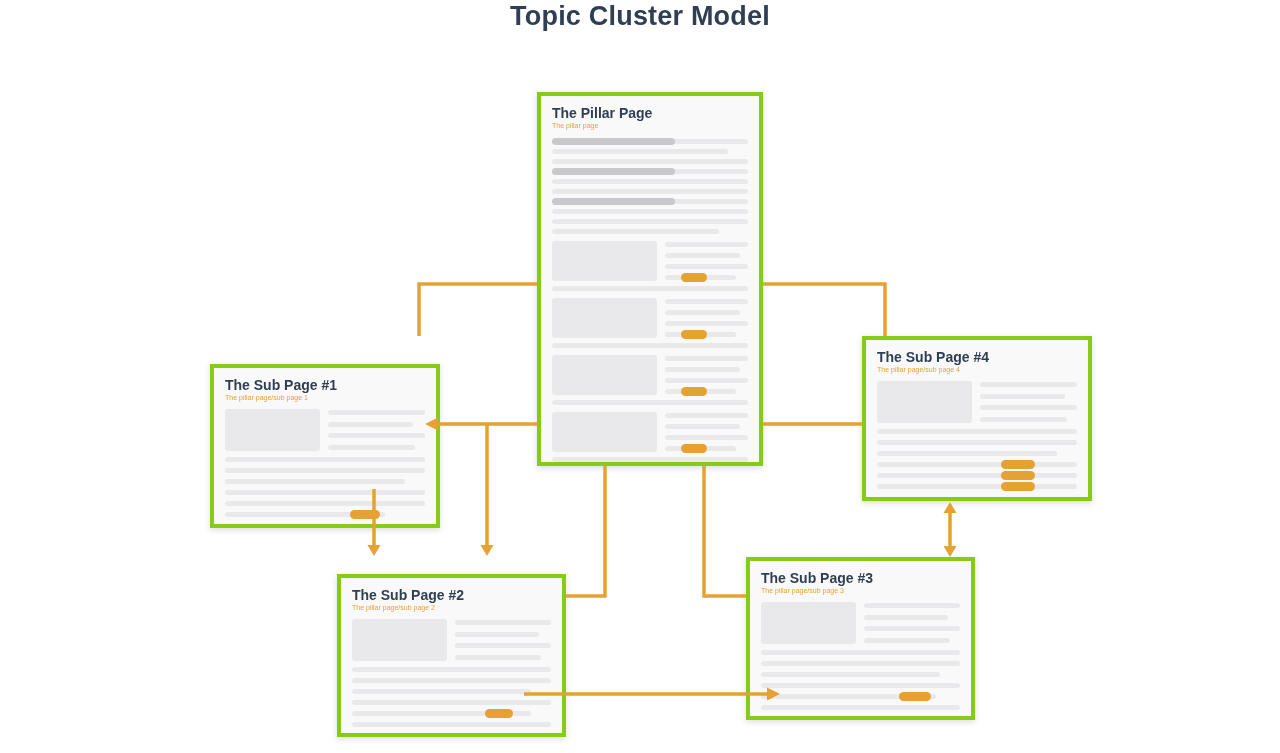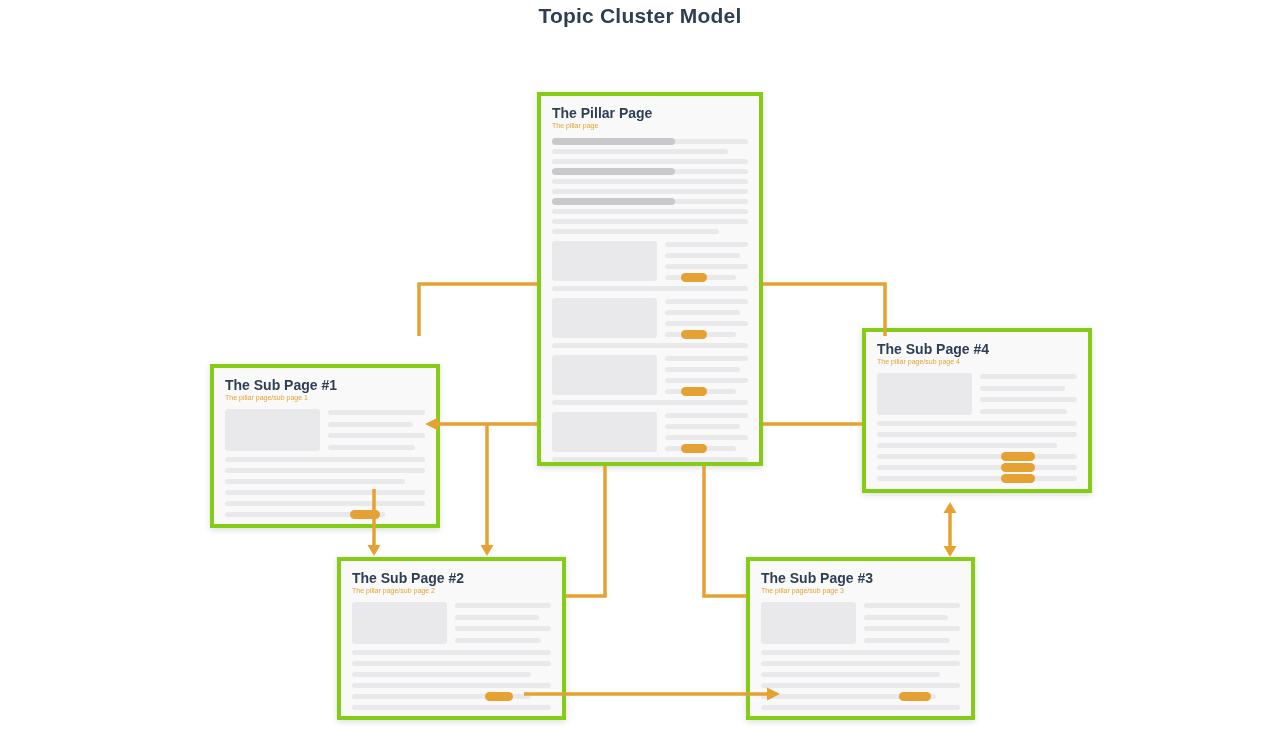--- a/index.html
+++ b/index.html
@@ -3,34 +3,34 @@
 <meta charset="utf-8">
 <style>
   html,body { margin:0; padding:0; }
   body {
     width:1280px; height:753px; position:relative; overflow:hidden;
     background:#ffffff;
     font-family:"Liberation Sans","DejaVu Sans",sans-serif;
   }
   .page-title {
     position:absolute; left:0; top:0; width:100%;
-    text-align:center; font-size:21px; font-weight:bold; color:#2e3f54;
+    text-align:center; font-size:27px; font-weight:bold; color:#2e3f54;
     line-height:32px; letter-spacing:.2px; z-index:2;
   }
   .card {
     position:absolute; box-sizing:border-box;
     background:#f9f9fa; border:4px solid #84cc16;
     box-shadow:0 2px 6px rgba(60,60,70,.18);
     padding:9px 11px; z-index:1;
   }
   .card.pillar { left:537px; top:92px;  width:226px; height:374px; }
   .card.sub1   { left:210px; top:336px; width:230px; height:164px;margin-top:28px; }
-  .card.sub2   { left:337px; top:557px; width:229px; height:163px; }
+  .card.sub2   { left:337px; top:574px; width:229px; height:163px; }
   .card.sub3   { left:746px; top:557px; width:229px; height:163px; }
-  .card.sub4   { left:862px; top:328px; width:230px; height:165px; }
+  .card.sub4   { left:862px; top:336px; width:230px; height:165px; }
   .ct { font-size:14px; font-weight:bold; color:#2e3f54; line-height:16px; }
   .cs { font-size:7px; color:#e5a233; margin-top:1px; line-height:8px;
         white-space:nowrap; overflow:hidden; }
   .ln { height:5px; background:#e9e9eb; border-radius:3px; margin-top:5px; position:relative; }
   .sub .ln { margin-top:6px; }
   .ln .dk { position:absolute; left:0; top:-1px; height:7px; width:63%;
             background:#c9c9cd; border-radius:3.5px; }
   .w90 { width:90%; } .w88 { width:88%; } .w85 { width:85%; } .w80 { width:80%; }
   .sec { display:flex; gap:8px; margin-top:7px; }
   .img { background:#e9e9eb; border-radius:3px; flex:none; }

